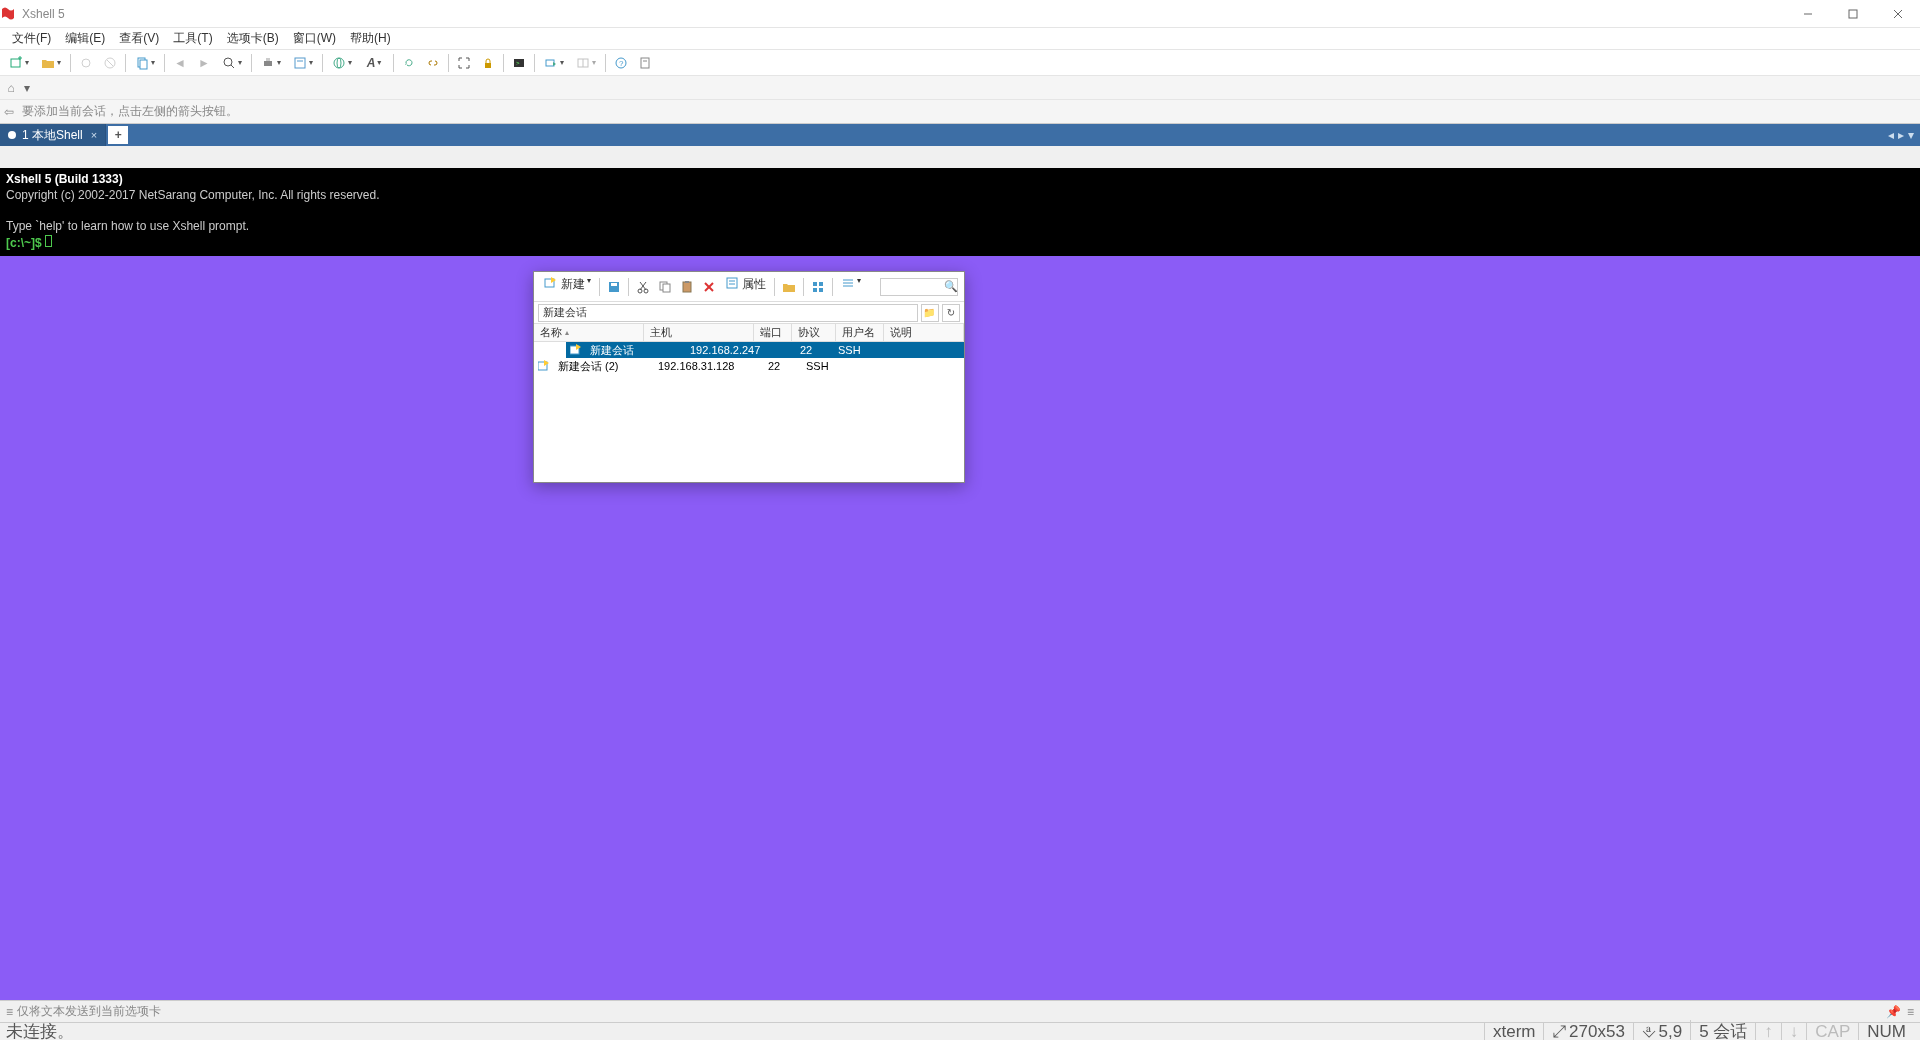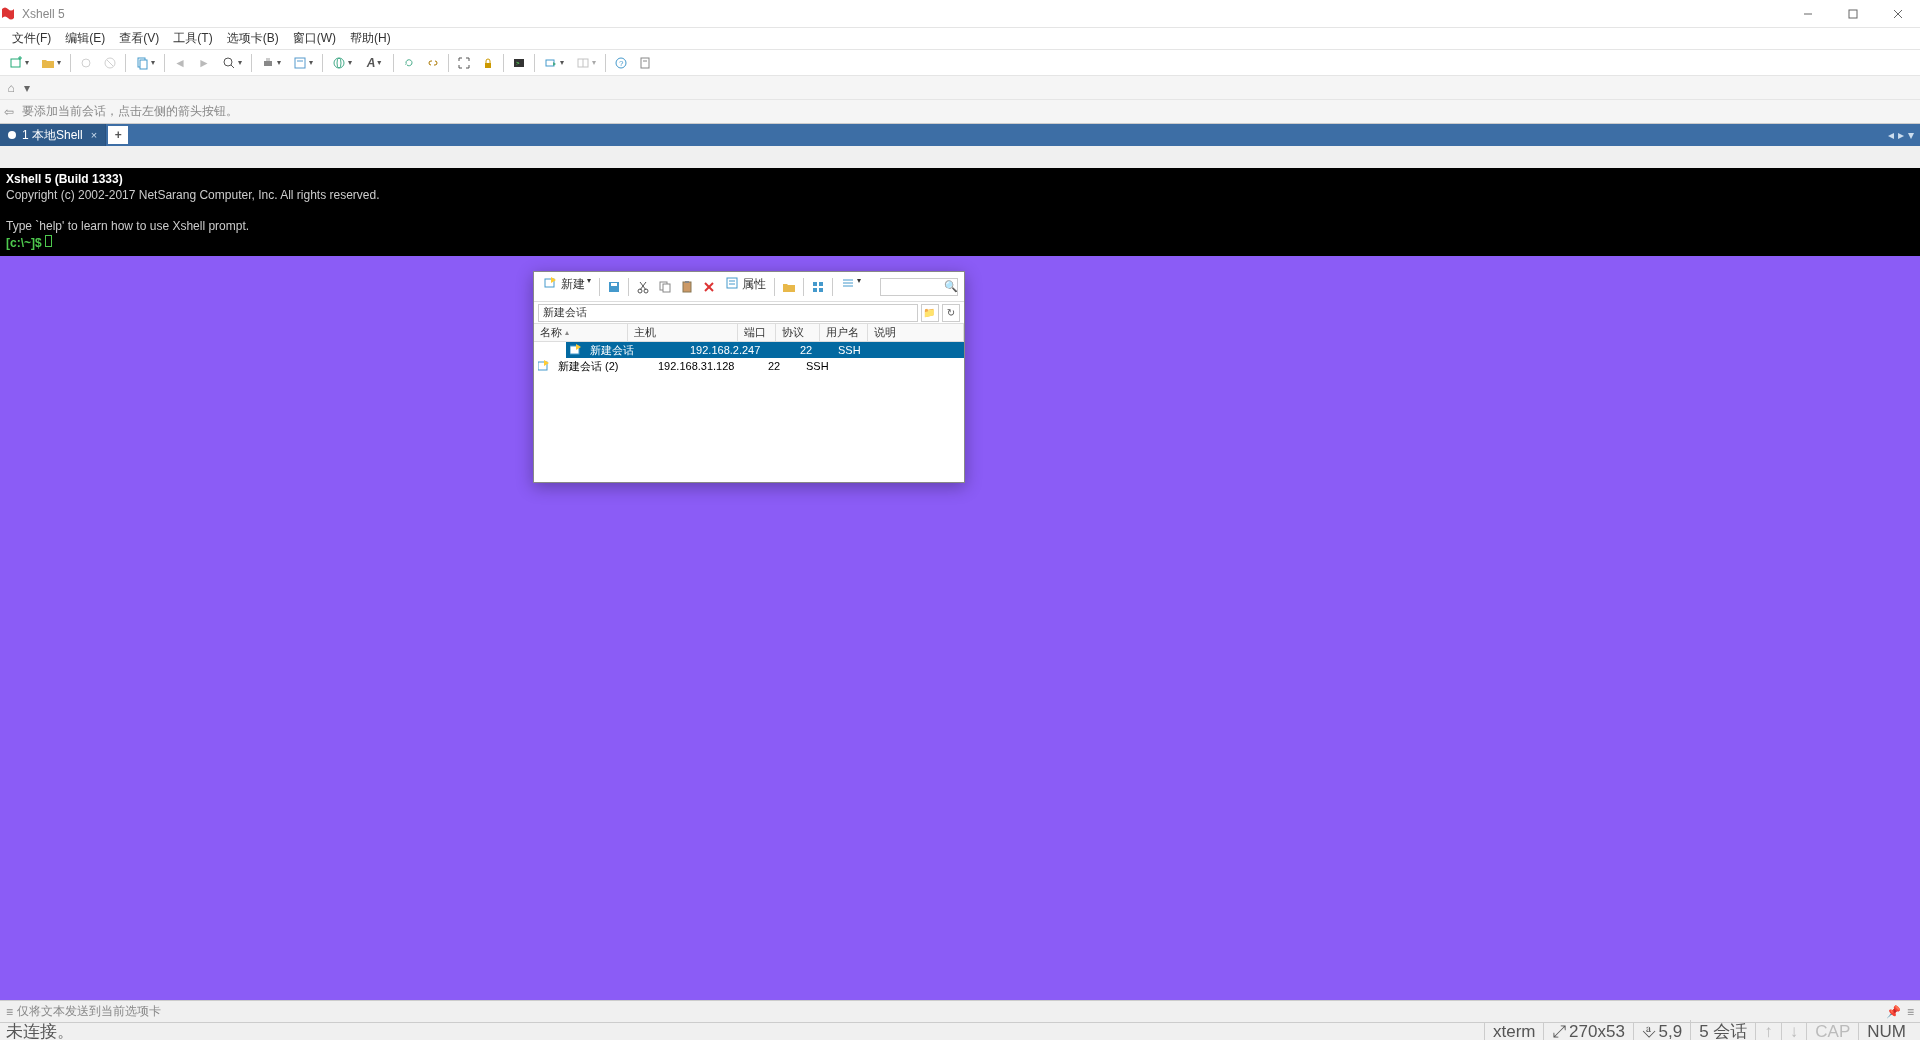--- a/index.html
+++ b/index.html
@@ -365,21 +365,21 @@
       <input style="">
       <span class="mag">🔍</span>
     </div>
   </div>
   <div class="pathbar">
     <div class="path">新建会话</div>
     <div class="pbtn">📁</div>
     <div class="pbtn">↻</div>
   </div>
   <div class="listhead">
-    <div class="col sort" style="width:94px">名称</div>
+    <div class="col sort" style="width:110px">名称</div>
     <div class="col" style="width:110px">主机</div>
     <div class="col" style="width:38px">端口</div>
     <div class="col" style="width:44px">协议</div>
     <div class="col" style="width:48px">用户名</div>
     <div class="col" style="flex:1">说明</div>
   </div>
   <div class="listbody">
     <div class="row sel">
       <span class="rowic">
           <svg viewBox="0 0 14 12">

